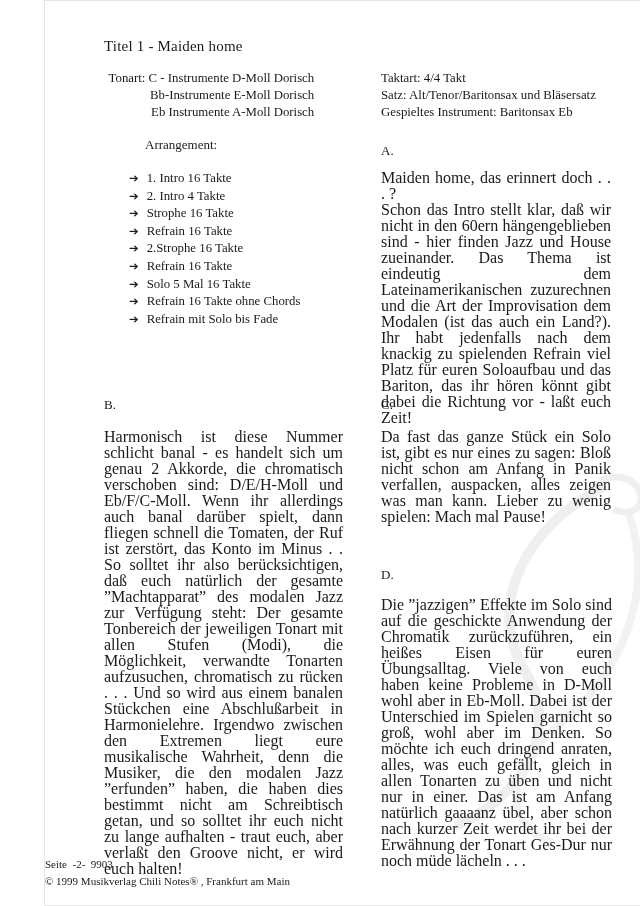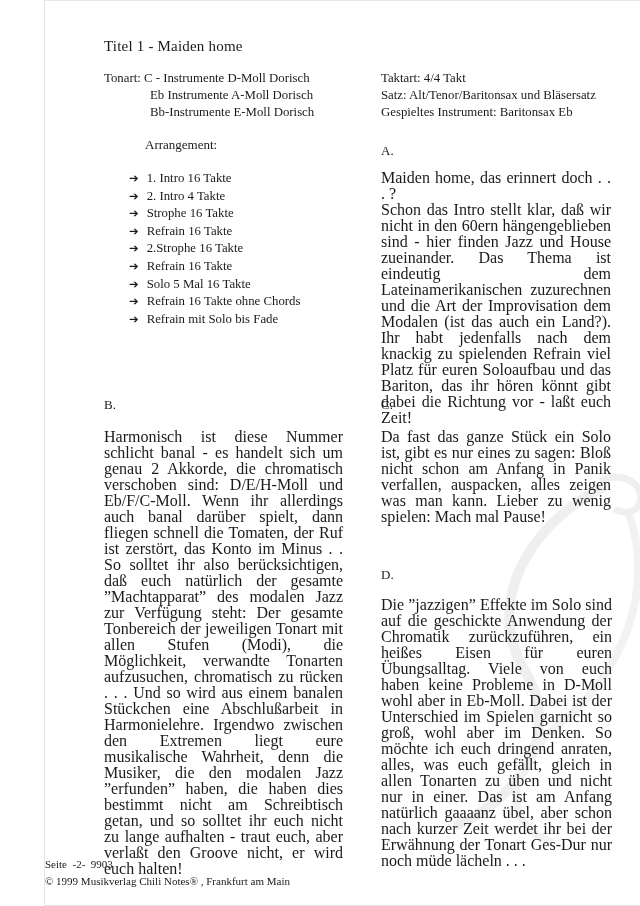--- a/index.html
+++ b/index.html
@@ -14,21 +14,21 @@
     overflow: hidden;
     border: 1px solid #e6e6e6;
     margin-left: 44px;
   }
   .page > * { position: absolute; z-index: 1; }
   .watermark { z-index: 0; left: 355px; top: 470px; opacity: 0.55; }
 
   .title { left: 59px; top: 37px; font-size: 15px; font-weight: normal; letter-spacing: 0.2px; }
 
   .info { font-size: 12.8px; line-height: 17px; }
-  .info-left  { left: 59px;  top: 69px; }
+  .info-left  { left: 59px;  top: 69px; text-align: right; }
   .info-right { left: 336px; top: 69px; }
   .info .indent { margin-left: 46px; }
 
   .arr-heading { left: 100px; top: 136px; font-size: 13px; }
   .sec-label { font-size: 13px; }
   .label-a { left: 336px; top: 142px; }
   .label-b { left: 59px;  top: 396px; }
   .label-c { left: 336px; top: 396px; }
   .label-d { left: 336px; top: 566px; }
 
@@ -72,22 +72,22 @@
   <svg class="watermark" width="270" height="400" viewBox="0 0 270 400" aria-hidden="true">
     <path d="M205 15 C 125 55, 85 135, 125 200 C 165 265, 115 330, 55 355" fill="none" stroke="#e3e3e3" stroke-width="10"></path>
     <path d="M228 40 C 258 125, 218 205, 158 255 C 98 305, 108 355, 152 372" fill="none" stroke="#e8e8e8" stroke-width="8"></path>
     <path d="M200 10 C 215 2, 235 6, 240 22 C 245 38, 228 46, 214 38" fill="none" stroke="#e3e3e3" stroke-width="7"></path>
   </svg>
 
   <h1 class="title">Titel 1 - Maiden home</h1>
 
   <div class="info info-left">
     <div>Tonart: C - Instrumente D-Moll Dorisch</div>
+    <div class="indent">Bb-Instrumente E-Moll Dorisch</div>
     <div class="indent">Eb Instrumente A-Moll Dorisch</div>
-    <div class="indent">Bb-Instrumente E-Moll Dorisch</div>
   </div>
 
   <div class="info info-right">
     <div>Taktart: 4/4 Takt</div>
     <div>Satz: Alt/Tenor/Baritonsax und Bläsersatz</div>
     <div>Gespieltes Instrument: Baritonsax Eb</div>
   </div>
 
   <div class="arr-heading">Arrangement:</div>
   <div class="sec-label label-a">A.</div>

